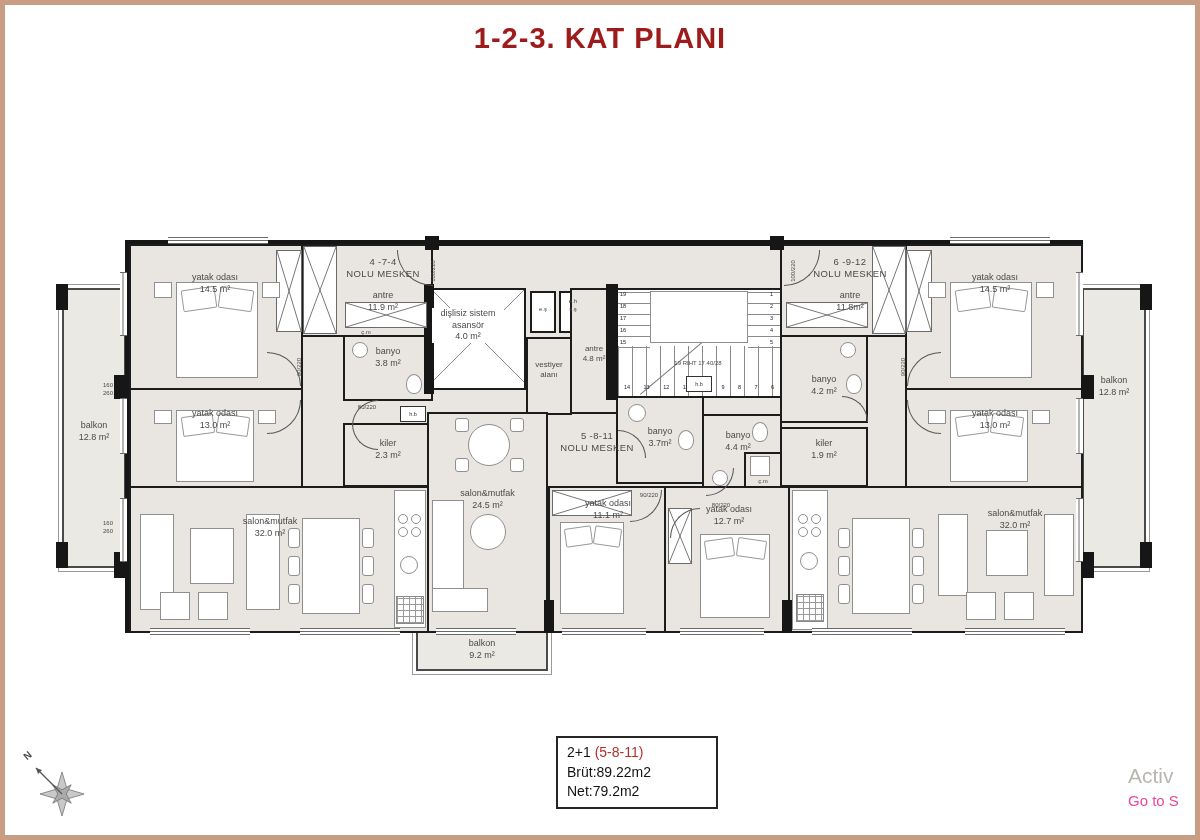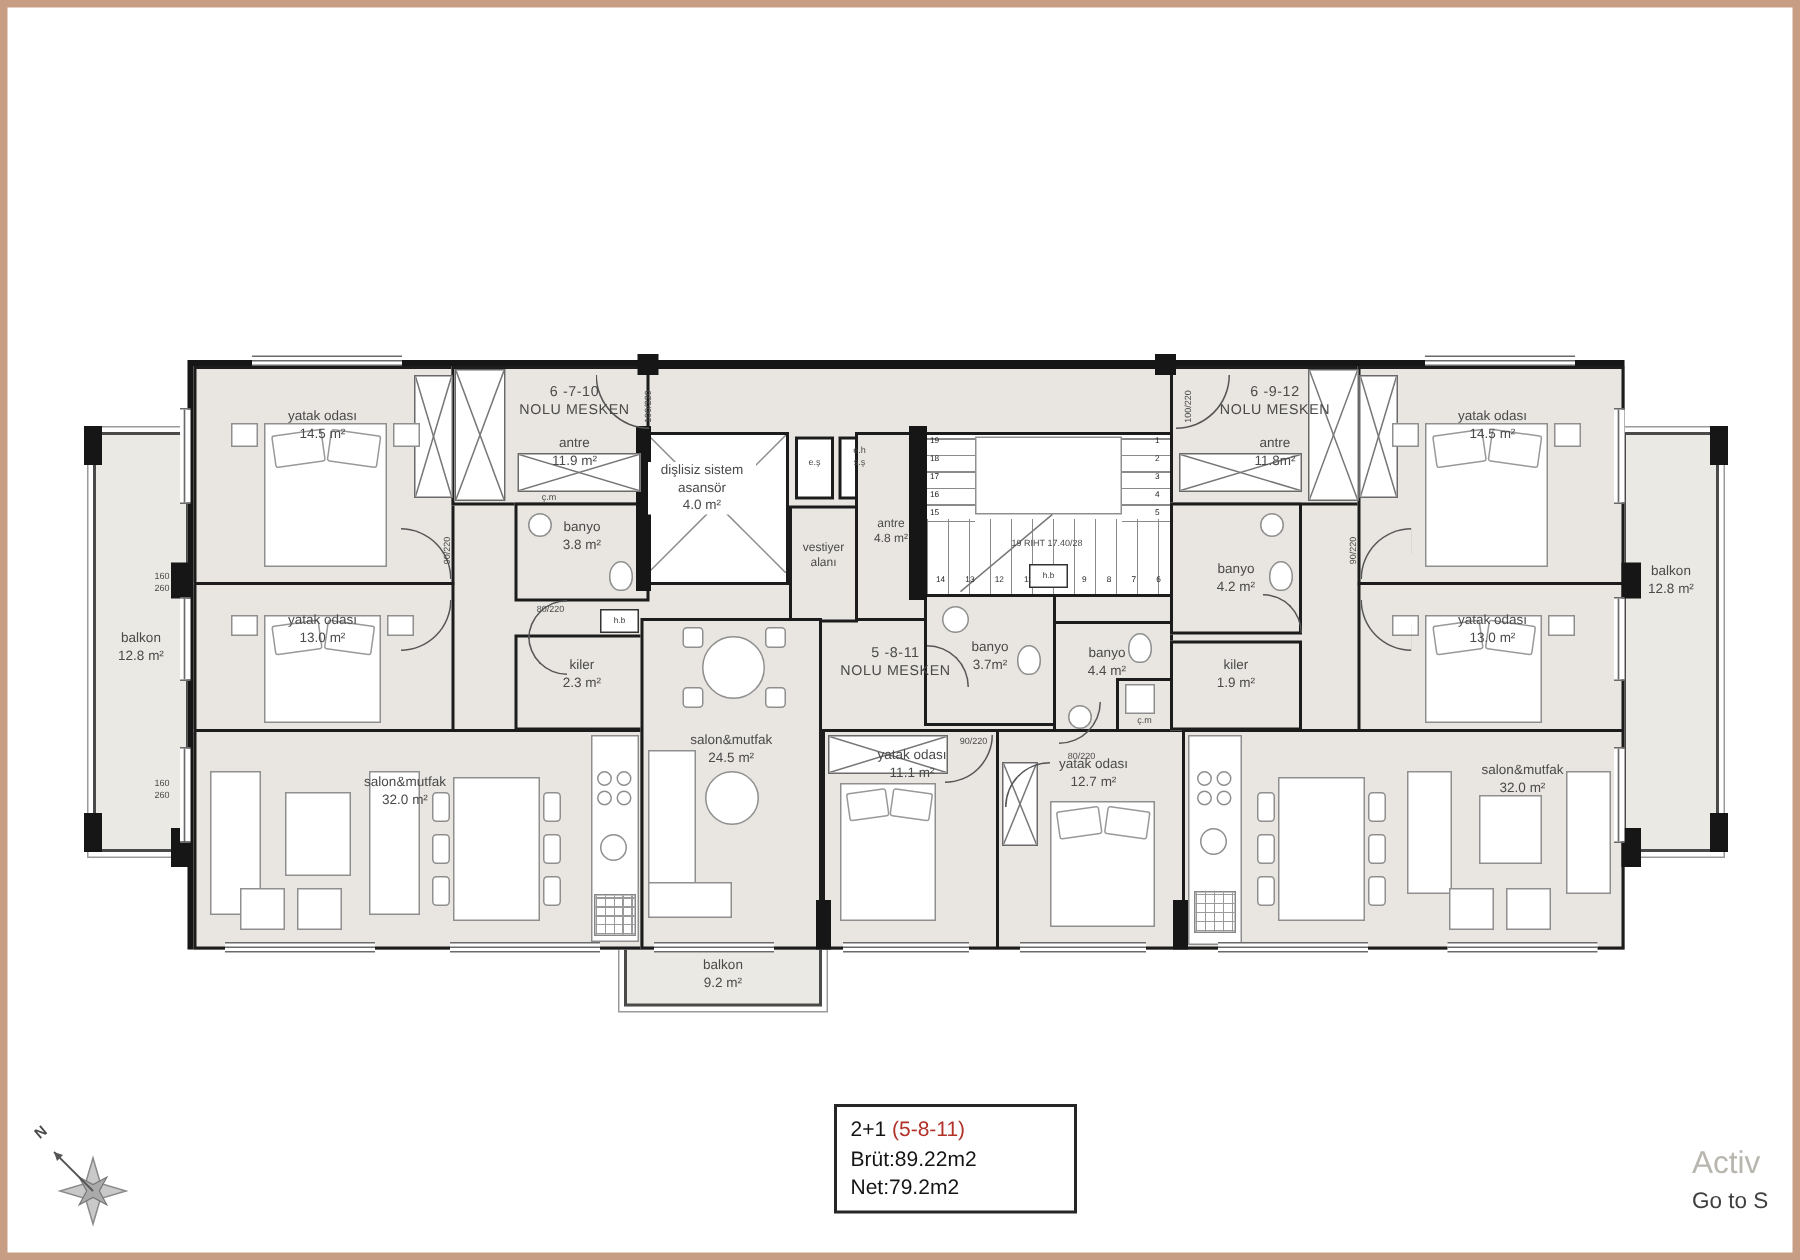--- a/index.html
+++ b/index.html
@@ -42,32 +42,33 @@
   .numcol{position:absolute;display:flex;flex-direction:column;justify-content:space-between;
           font-size:5.5px;color:#222;z-index:21;}
   .numrow{position:absolute;display:flex;flex-direction:row;justify-content:space-between;
           font-size:5.5px;color:#222;z-index:21;}
   .hb{position:absolute;background:#fff;border:1px solid #333;box-sizing:border-box;
       font-size:5.5px;color:#333;text-align:center;line-height:14px;z-index:21;}
   .info{position:absolute;background:#fff;border:2px solid #262626;padding:5px 9px;
         font-size:14px;line-height:1.4;color:#141414;z-index:30;}
   .info .red{color:#b23128;}
   .wm1{position:absolute;font-size:21px;color:#b9b6af;z-index:55;white-space:nowrap;}
-  .wm2{position:absolute;font-size:15px;color:#404040;z-index:55;white-space:nowrap;}
+  .wm2{position:absolute;font-size:15px;color:#ec4899;z-index:55;white-space:nowrap;}
   .nlabel{position:absolute;font-size:10px;font-weight:bold;color:#4a4a4a;
           transform:rotate(-40deg);z-index:31;}
   .diag{position:absolute;height:1px;background:#777;transform-origin:0 0;z-index:8;}
   .fixture{position:absolute;background:#fff;border:1px solid #8f8f8f;box-sizing:border-box;z-index:7;}
 </style>
 </head>
 <body>
 
 <div id="canvas">
   <div class="frame"></div>
 
+  <h1 class="title">1-2-3. KAT PLANI</h1>
 
   <div class="balc" style="left:62px;top:288px;width:64px;height:280px;"></div>
   <div class="balc" style="left:1082px;top:288px;width:64px;height:280px;"></div>
   <div class="balc" style="left:416px;top:631px;width:132px;height:40px;"></div>
 
   <div class="bldg" style="left:125px;top:240px;width:958px;height:393px;"></div>
 
   <div class="room" style="left:129px;top:244px;width:174px;height:146px;"></div>
   <div class="room" style="left:129px;top:388px;width:174px;height:100px;"></div>
   <div class="room" style="left:301px;top:244px;width:132px;height:93px;"></div>
@@ -318,21 +319,21 @@
   <div class="fixture circle" style="left:352px;top:342px;width:16px;height:16px;"></div>
   <div class="fixture" style="left:406px;top:374px;width:16px;height:20px;border-radius:50% 50% 45% 45%;"></div>
   <div class="fixture circle" style="left:628px;top:404px;width:18px;height:18px;"></div>
   <div class="fixture" style="left:678px;top:430px;width:16px;height:20px;border-radius:50% 50% 45% 45%;"></div>
   <div class="fixture" style="left:752px;top:422px;width:16px;height:20px;border-radius:50% 50% 45% 45%;"></div>
   <div class="fixture circle" style="left:712px;top:470px;width:16px;height:16px;"></div>
   <div class="fixture circle" style="left:840px;top:342px;width:16px;height:16px;"></div>
   <div class="fixture" style="left:846px;top:374px;width:16px;height:20px;border-radius:50% 50% 45% 45%;"></div>
   <div class="fixture" style="left:750px;top:456px;width:20px;height:20px;"></div>
 
-  <div class="lbl unit" style="left:333px;top:256px;width:100px;">6 -7-10
+  <div class="lbl unit" style="left:333px;top:256px;width:100px;">4 -7-4
 NOLU MESKEN</div>
   <div class="lbl" style="left:333px;top:290px;width:100px;">antre
 11.9 m²</div>
   <div class="lbl" style="left:150px;top:272px;width:130px;">yatak odası
 14.5 m²</div>
   <div class="lbl" style="left:150px;top:408px;width:130px;">yatak odası
 13.0 m²</div>
   <div class="lbl" style="left:346px;top:346px;width:84px;">banyo
 3.8 m²</div>
   <div class="lbl" style="left:346px;top:438px;width:84px;">kiler

